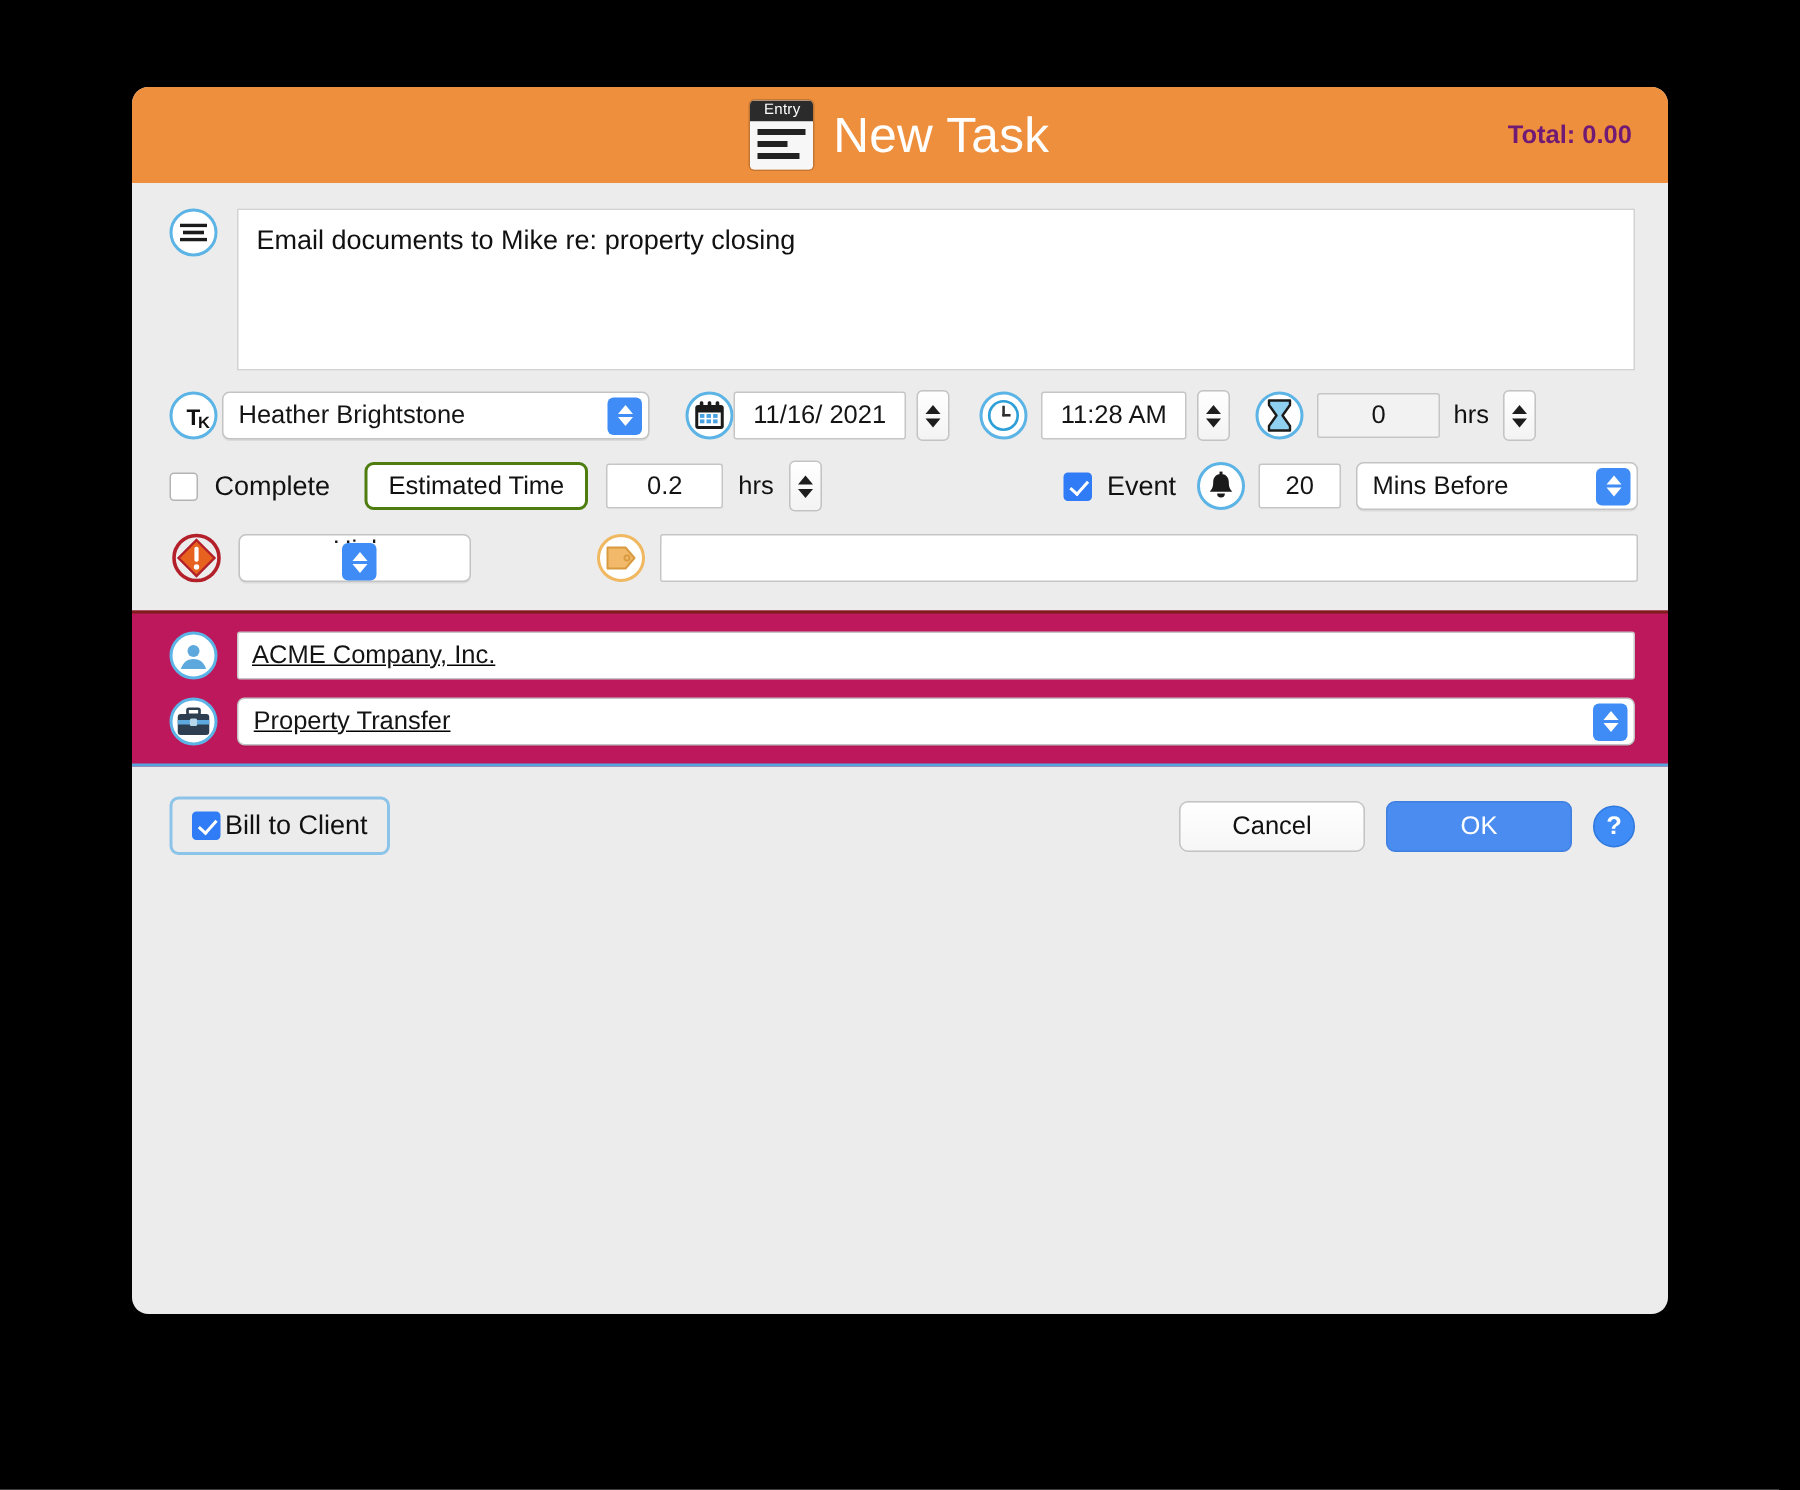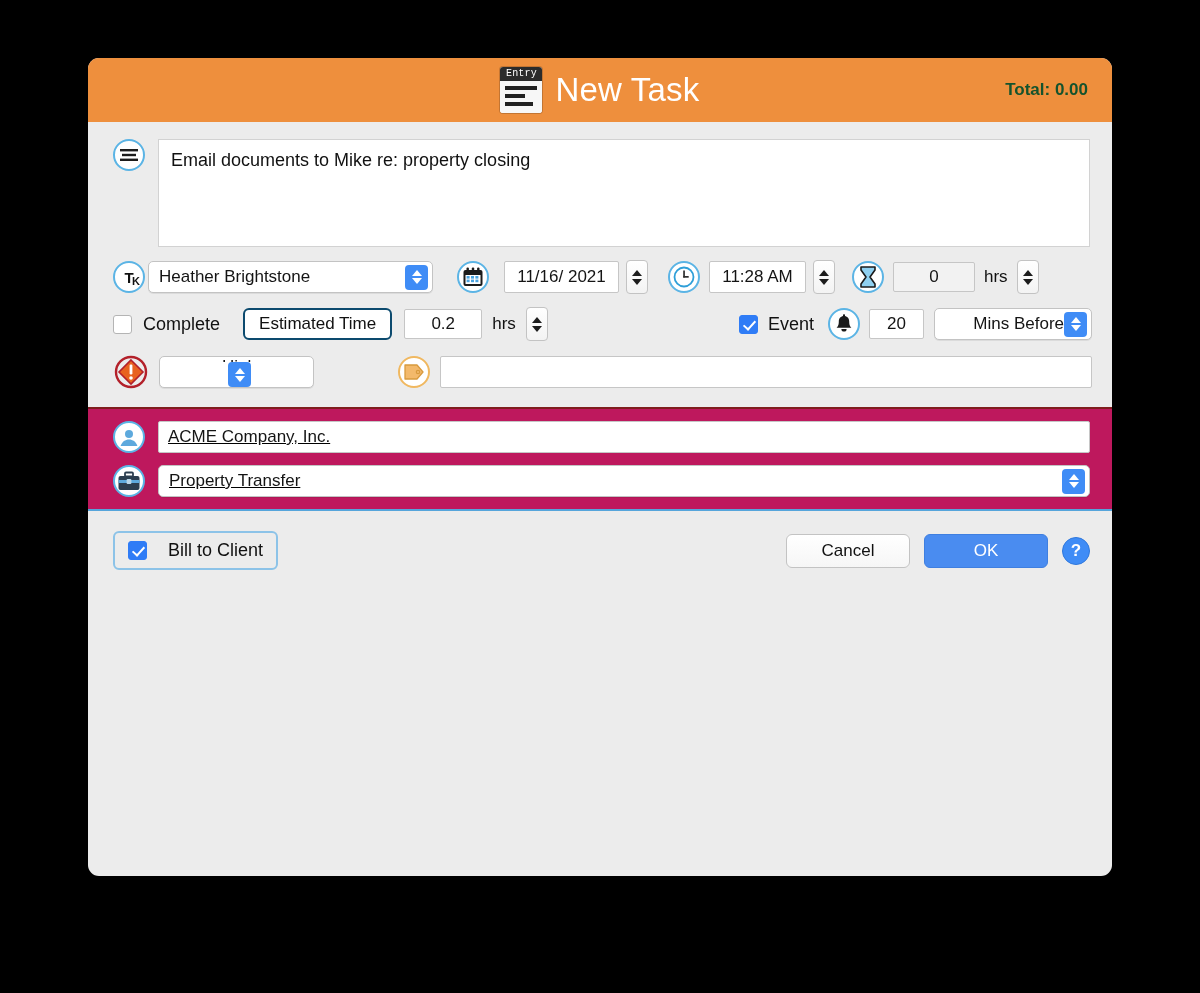--- a/index.html
+++ b/index.html
@@ -34,21 +34,20 @@
     align-items: center;
     gap: 13px;
   }
   .entry-icon {
     width: 42px; height: 46px;
     background: #ffffff;
     border-radius: 3px;
     display: flex; flex-direction: column;
     overflow: hidden;
     box-shadow: 0 0 0 1px rgba(0,0,0,0.18);
-    font-family: Liberation Mono, monospace;
   }
   .entry-icon .cap {
     background: #2b2b2b;
     color: #ffffff;
     font-size: 10px;
     line-height: 13px;
     height: 14px;
     text-align: center;
     letter-spacing: .2px;
   }
@@ -66,21 +65,21 @@
   .title-text {
     color: #ffffff;
     font-size: 33px;
     font-weight: 400;
     letter-spacing: .2px;
   }
   .total-text {
     position: absolute;
     right: 24px; top: 50%;
     transform: translateY(-50%);
-    color: #14532d;
+    color: #701a75;
     font-size: 17px;
     font-weight: bold;
   }
 
   
   .icon-circle {
     width: 32px; height: 32px;
     border-radius: 50%;
     border: 2px solid #5bb4e5;
     background: #ffffff;
@@ -241,21 +240,21 @@
   .opt-row1 {
     display: flex; align-items: center;
     padding: 13px 20px 0 25px;
   }
   .opt-row2 {
     display: flex; align-items: center;
     padding: 13px 20px 17px 25px;
   }
 
   .pillbtn {
-    border: 2px solid #0c4a6e;
+    border: 2px solid #4d7c0f;
     background: #ffffff;
     border-radius: 6px;
     height: 32px;
     padding: 0 14px;
     display: flex; align-items: center;
     font-size: 17px; color: #111;
   }
 
   
   .client-sec {
@@ -268,21 +267,21 @@
   .client-row { display: flex; align-items: center; gap: 13px; }
   .client-row + .client-row { margin-top: 12px; }
 
   
   .footer {
     display: flex; align-items: center;
     padding: 20px 22px 0 25px;
     gap: 14px;
   }
   .billwrap {
-    display: flex; align-items: center; gap: 21px;
+    display: flex; align-items: center; gap: 3px;
     border: 2px solid #8cc3e8;
     border-radius: 6px;
     padding: 7px 13px;
     background: #ececec;
   }
   .btn {
     height: 34px;
     min-width: 124px;
     border-radius: 6px;
     display: flex; align-items: center; justify-content: center;
@@ -366,21 +365,21 @@
             <rect x="13.4" y="9" width="3" height="2.6"></rect>
           <rect x="4.6" y="12.6" width="3" height="2.6"></rect>
             <rect x="9" y="12.6" width="3" height="2.6"></rect>
             <rect x="13.4" y="12.6" width="3" height="2.6"></rect>
         </g>
         <rect x="4.5" y="0.5" width="2.4" height="4" rx="1" fill="#1b1b1b"></rect>
         <rect x="9.8" y="0.5" width="2.4" height="4" rx="1" fill="#1b1b1b"></rect>
         <rect x="15.1" y="0.5" width="2.4" height="4" rx="1" fill="#1b1b1b"></rect>
       </svg>
     </div>
-    <div class="field" style="width:115px;height:32px;margin-left:15px;justify-content:center;">11/16/ 2021</div>
+    <div class="field" style="width:115px;height:32px;margin-left:0;justify-content:center;">11/16/ 2021</div>
     <div class="stepper" style="margin-left:7px;">
         <i class="ar up"></i>
         <i class="ar dn"></i>
       </div>
 
     <div class="icon-circle" style="margin-left:20px;">
       <svg width="24" height="24" viewBox="0 0 24 24">
         <circle cx="12" cy="12" r="9.5" fill="none" stroke="#2f9fd8" stroke-width="1.8"></circle>
         <rect x="11.2" y="5.5" width="1.7" height="7" fill="#2f2f2f"></rect>
         <rect x="11.2" y="11" width="5.5" height="1.7" fill="#2f2f2f"></rect>
@@ -423,21 +422,21 @@
     <div class="cbx on"></div>
     <span class="lbl-txt" style="margin-left:10px;">Event</span>
     <div class="icon-circle" style="margin-left:14px;">
       <svg width="20" height="21" viewBox="0 0 20 21">
         <path d="M10 2 c-3.2 0 -5.2 2.3 -5.2 5.4 c0 4.2 -1.4 5.4 -2.3 6.4 h15 c-0.9 -1 -2.3 -2.2 -2.3 -6.4 c0 -3.1 -2 -5.4 -5.2 -5.4 z" fill="#1b1b1b"></path>
         <rect x="9" y="0.4" width="2" height="2.2" fill="#1b1b1b"></rect>
         <path d="M7.4 15 a2.6 2.6 0 0 0 5.2 0 z" fill="#1b1b1b"></path>
       </svg>
     </div>
     <div class="field" style="width:55px;height:30px;margin-left:9px;justify-content:center;">20</div>
-    <div class="select" style="width:158px;margin-left:10px;text-align:right;">
+    <div class="select" style="width:188px;margin-left:10px;">
       <span class="lbl">Mins Before</span>
       <span class="bluestep">
           <i class="ar up"></i>
           <i class="ar dn"></i>
         </span>
     </div>
   </div>
 
   <div class="opt-row2">
     <div style="width:36px;height:36px;display:flex;align-items:center;justify-content:center;">

